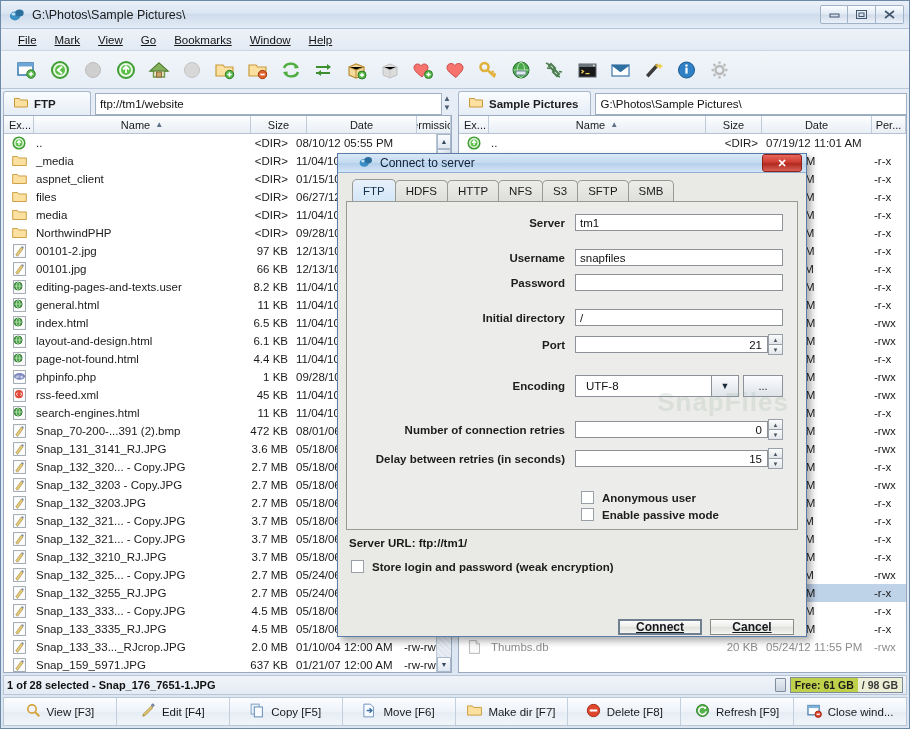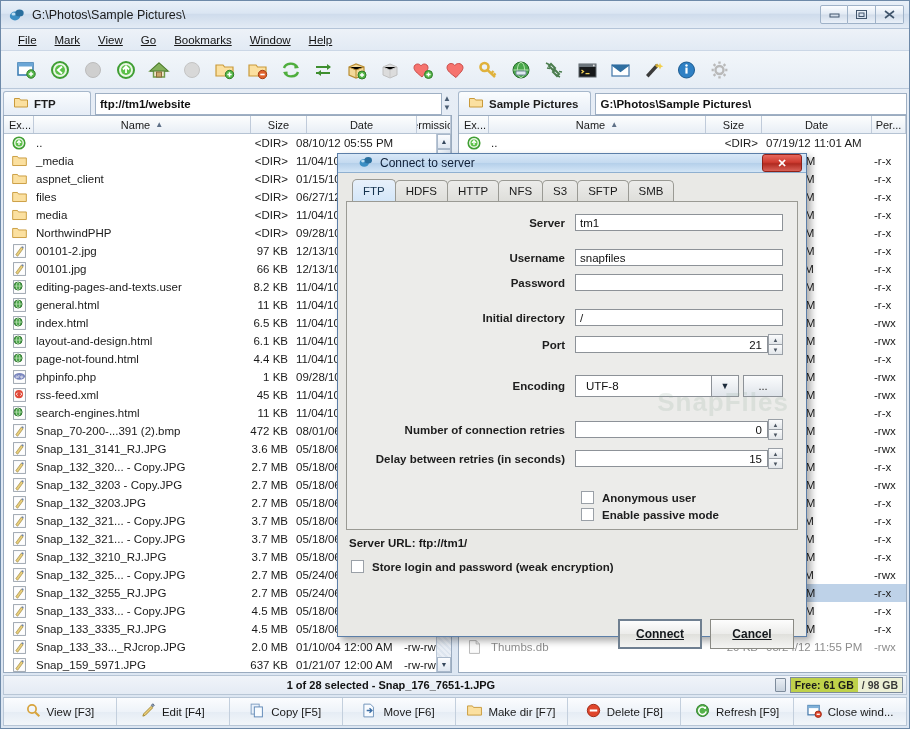--- a/index.html
+++ b/index.html
@@ -95,21 +95,21 @@
     font-weight: bold; font-size: 11.5px; color:#1d1d1d;
     white-space: nowrap;
   }
   .pathfield {
     flex: 1; margin-left: 4px;
     background: #fff;
     border: 1px solid #9fb0c4;
     display: flex; align-items: center;
     padding: 0 4px;
     font-size: 11.5px; color: #111;
-    height: 22px; align-self: flex-end; font-weight: bold;
+    height: 22px; align-self: flex-end;
   }
   .navarrow {
     width: 10px; display:flex; flex-direction:column;
     align-items:center; justify-content:center; gap:3px;
     color:#4a5d73; font-size:8px;
   }
 
   
   .filelist {
     flex: 1; border: 1px solid #9aabbf; background: #fff;
@@ -164,21 +164,21 @@
   .vtrack { flex:1; background: repeating-linear-gradient(45deg,#e9eef5,#e9eef5 2px,#dde5ef 2px,#dde5ef 4px); }
   .vthumb { background: linear-gradient(to right,#f6f9fc,#dbe4ef); border:1px solid #a9b8ca; height: 60px;}
   .listwrap { flex:1; display:flex; overflow:hidden; }
 
   
   .statusbar {
     position: absolute; left: 2px; right: 2px; bottom: 33px; height: 20px;
     background: linear-gradient(to bottom,#f0f4f9,#e4ebf4);
     border: 1px solid #b8c6d6;
     display: flex; align-items: center; padding: 0 3px;
-    font-size: 11px; color: #111; text-align: center;
+    font-size: 11px; color: #111;
   }
   .status-left { flex:1; font-weight: bold; white-space: nowrap;}
   .disk-icon { width: 11px; height: 14px; margin-right: 4px;
     background: linear-gradient(to bottom,#e9eef4,#c9d3de);
     border: 1px solid #7e8c9c; border-radius: 1px; }
   .freebox { display:flex; border:1px solid #7d8b9b; font-size:10.5px; font-weight:bold;}
   .free-used { background:#bfd14a; color:#1a1a1a; padding: 1px 4px; }
   .free-tot  { background:#edf0d6; color:#3a3a3a; padding: 1px 4px; }
 
   .btnbar {
@@ -265,21 +265,21 @@
   .ellipsisbtn { width:40px; height:22px; margin-left:4px;
     background: linear-gradient(to bottom,#fbfcfd,#dfe4ea); border:1px solid #8d9298;
     display:flex;align-items:center;justify-content:center; font-size:11px; color:#222; }
   .cbrow { display:flex; align-items:center; margin-left: 228px; margin-top:4px; }
   .cbox { width:13px; height:13px; background:#fff; border:1px solid #9aa0a7; margin-right:8px; flex:none;}
   .cblabel { font-size:11.5px; font-weight:bold; color:#1d1d1d;}
   .serverurl { font-size:11.5px; font-weight:bold; color:#1a1a1a; margin: 7px 0 0 3px;}
   .storerow { display:flex; align-items:center; margin: 11px 0 0 5px; }
   .dlg-buttons { display:flex; justify-content:flex-end; gap:8px; margin-top: 14px; padding-right:4px;}
   .dbtn {
-    min-width: 84px; height: 30px; padding: 0 6px;
+    min-width: 84px; height: 16px; padding: 0 6px;
     background: linear-gradient(to bottom,#fdfdfd 0%,#ececea 50%,#e0e0dc 51%,#f4f4f2 100%);
     border: 1px solid #8a8a84;
     display:flex;align-items:center;justify-content:center;
     font-size:12px; font-weight:bold; color:#14181c;margin-top:32px;
   }
   .dbtn.primary { border: 2px solid #6f7f90; }
   .wm {
     position:absolute; right: 8px; top: 185px; font-size: 26px; font-weight:bold;
     color: rgba(140,165,150,0.18); letter-spacing:1px; pointer-events:none;
   }

